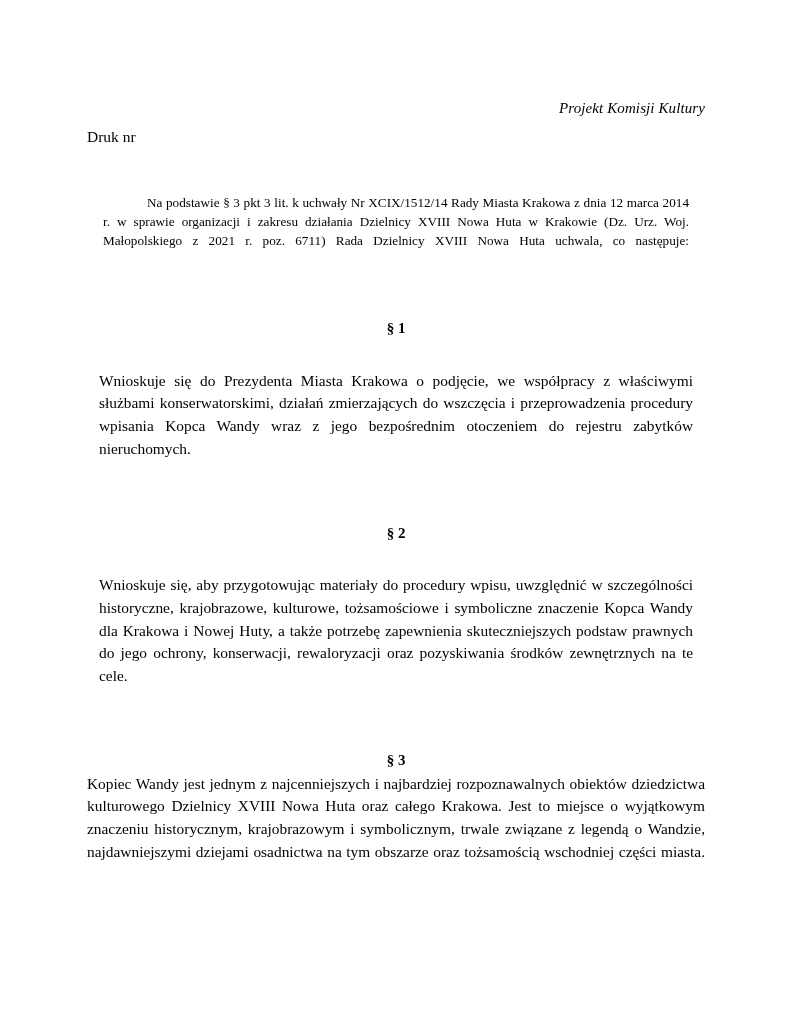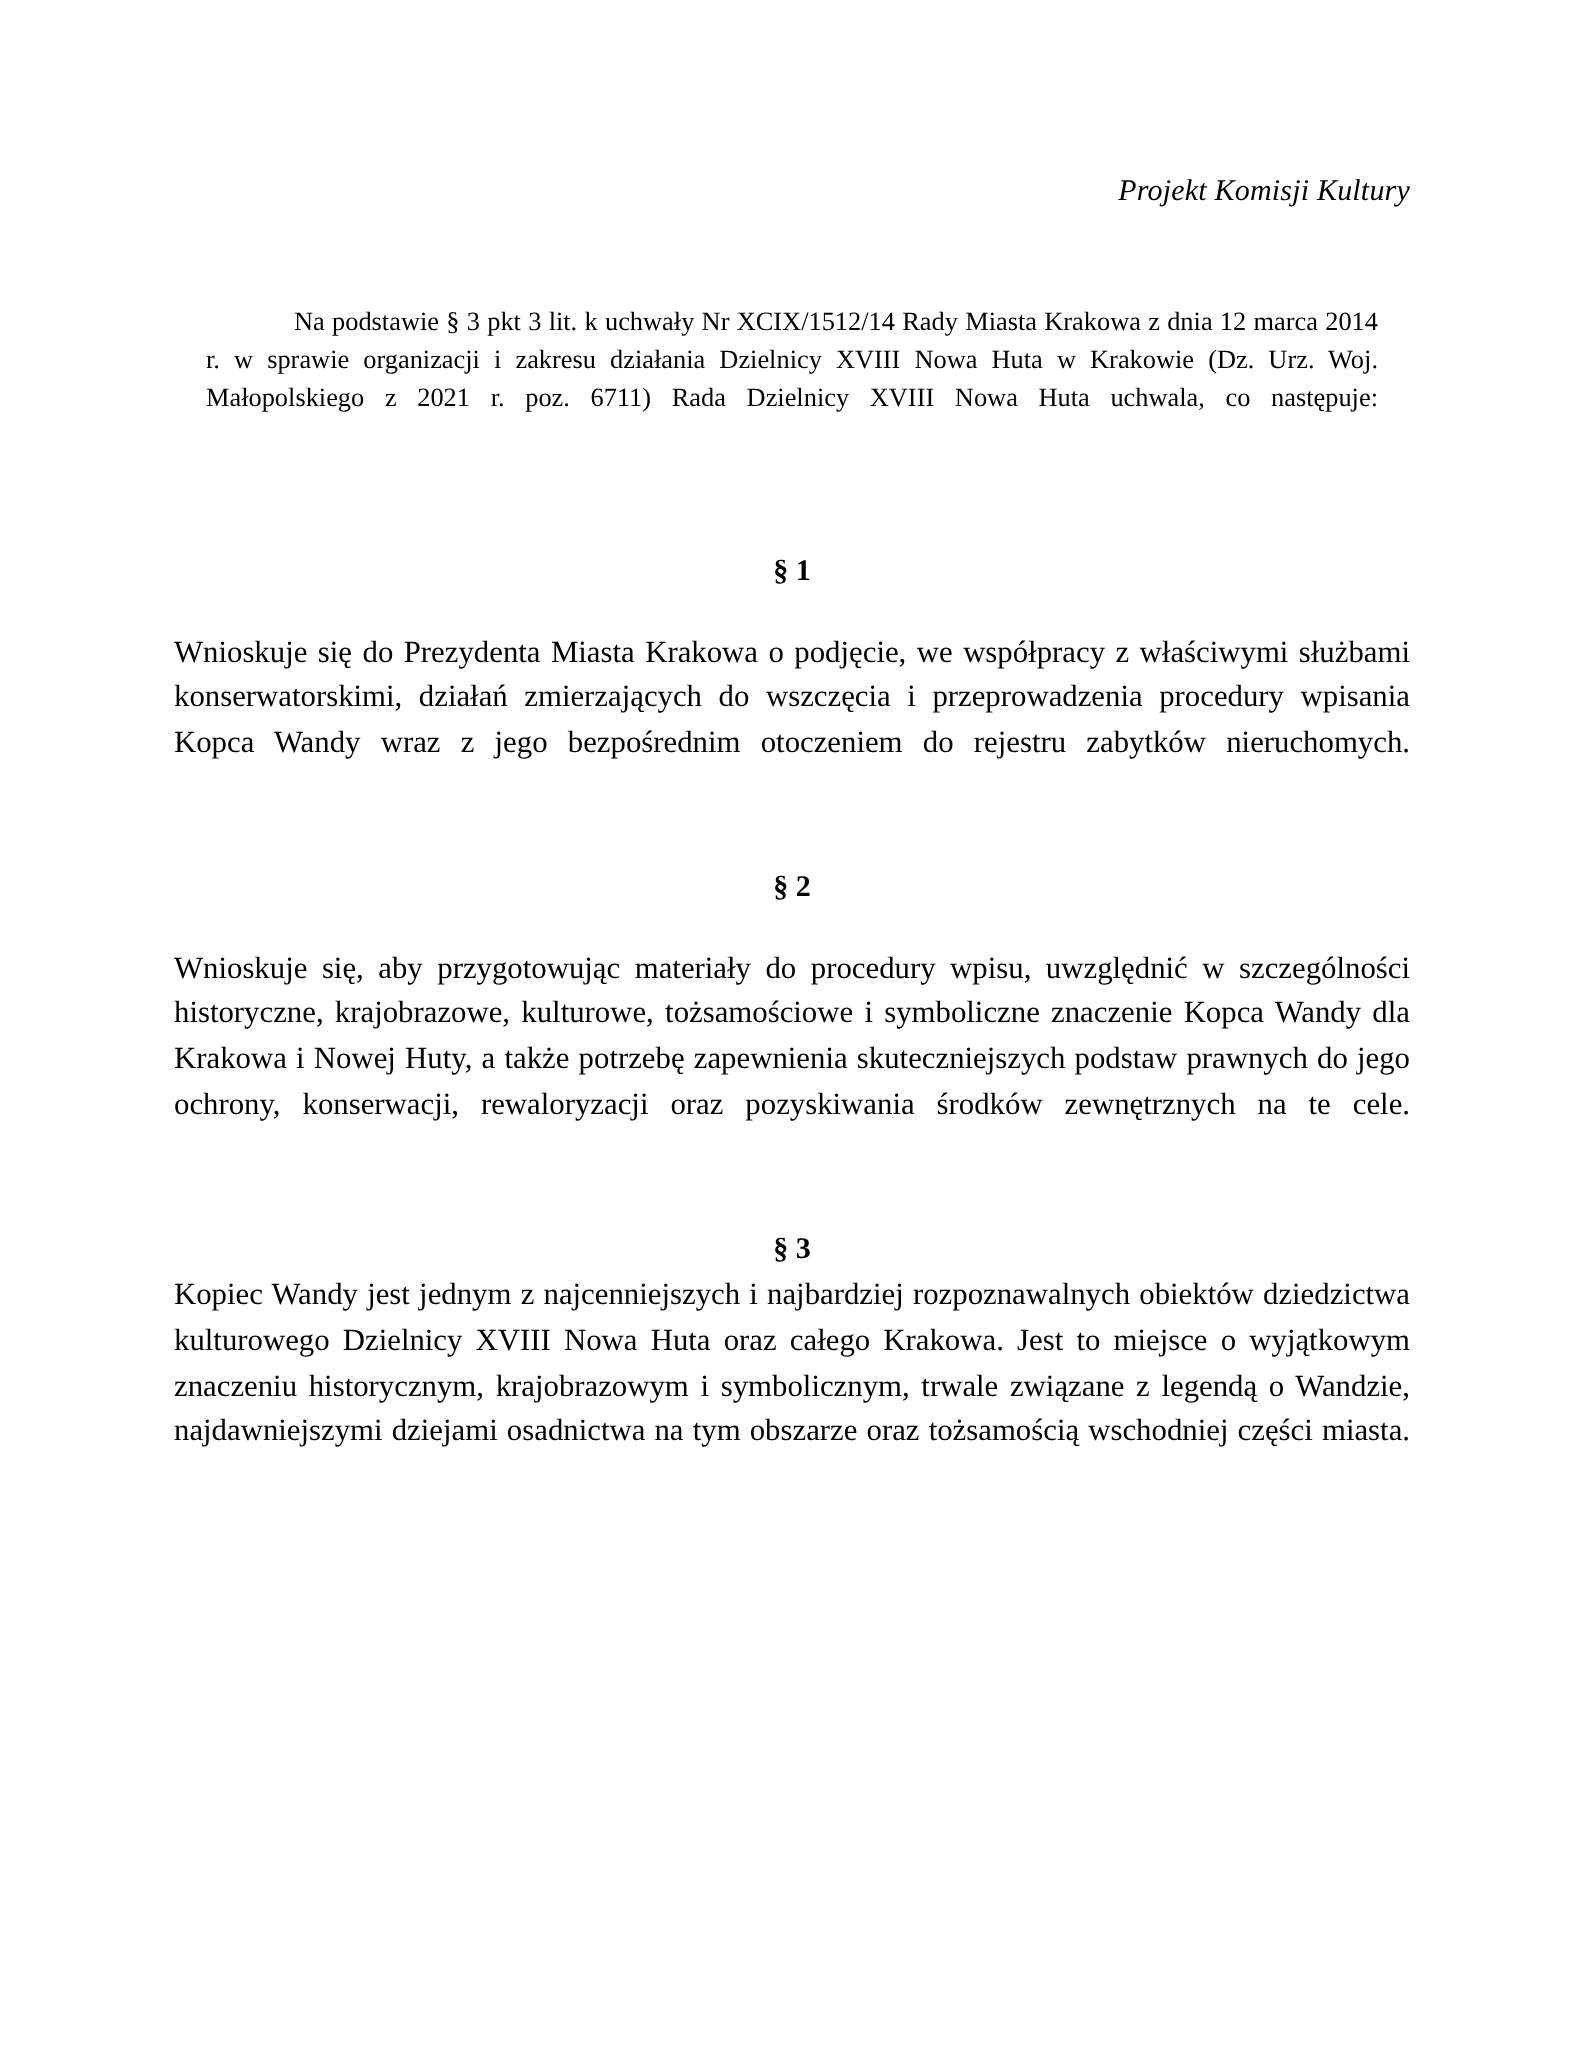--- a/index.html
+++ b/index.html
@@ -16,21 +16,21 @@
     color: #000000;
     -webkit-font-smoothing: antialiased;
   }
 
   .page {
     position: relative;
     width: 792px;
     height: 1024px;
     background: #ffffff;
     box-sizing: border-box;
-    padding: 0 87px;
+    padding: 12px 87px;
   }
 
   
   .project-line {
     margin: 0;
     padding-top: 86px;
     text-align: right;
     font-style: italic;
     font-size: 15px;
     line-height: 1.35;
@@ -100,21 +100,21 @@
     font-weight: bold;
     font-size: 15px;
     line-height: 1.3;
   }
   .par-mark.m1 { padding-top: 34px; }
   .par-mark.m2 { padding-top: 29px; }
   .par-mark.m3 { padding-top: 29px; }
 
   
   .body-par {
-    margin: 0;
+    margin: 12px;
     padding-top: 19px;
     font-size: 15.4px;
     line-height: 1.47;
     text-align: justify;
     text-justify: inter-word;
   }
   .body-par::after {
     content: "";
     display: inline-block;
     width: 100%;
@@ -146,20 +146,21 @@
     width: 100%;
   }
 </style>
 </head>
 <body>
 
 <div class="page">
 
   <p class="project-line">Projekt Komisji Kultury</p>
 
+  <p class="druk-line">Druk nr</p>
 
 
 
   <p class="basis">Na podstawie § 3 pkt 3 lit. k uchwały Nr XCIX/1512/14 Rady Miasta Krakowa z dnia 12 marca 2014 r. w sprawie organizacji i zakresu działania Dzielnicy XVIII Nowa Huta w Krakowie (Dz. Urz. Woj. Małopolskiego z 2021 r. poz. 6711) Rada Dzielnicy XVIII Nowa Huta uchwala, co następuje:</p>
 
   <p class="par-mark m1">§ 1</p>
   <p class="body-par">Wnioskuje się do Prezydenta Miasta Krakowa o podjęcie, we współpracy z właściwymi służbami konserwatorskimi, działań zmierzających do wszczęcia i przeprowadzenia procedury wpisania Kopca Wandy wraz z jego bezpośrednim otoczeniem do rejestru zabytków nieruchomych.</p>
 
   <p class="par-mark m2">§ 2</p>
   <p class="body-par">Wnioskuje się, aby przygotowując materiały do procedury wpisu, uwzględnić w szczególności historyczne, krajobrazowe, kulturowe, tożsamościowe i symboliczne znaczenie Kopca Wandy dla Krakowa i Nowej Huty, a także potrzebę zapewnienia skuteczniejszych podstaw prawnych do jego ochrony, konserwacji, rewaloryzacji oraz pozyskiwania środków zewnętrznych na te cele.</p>

